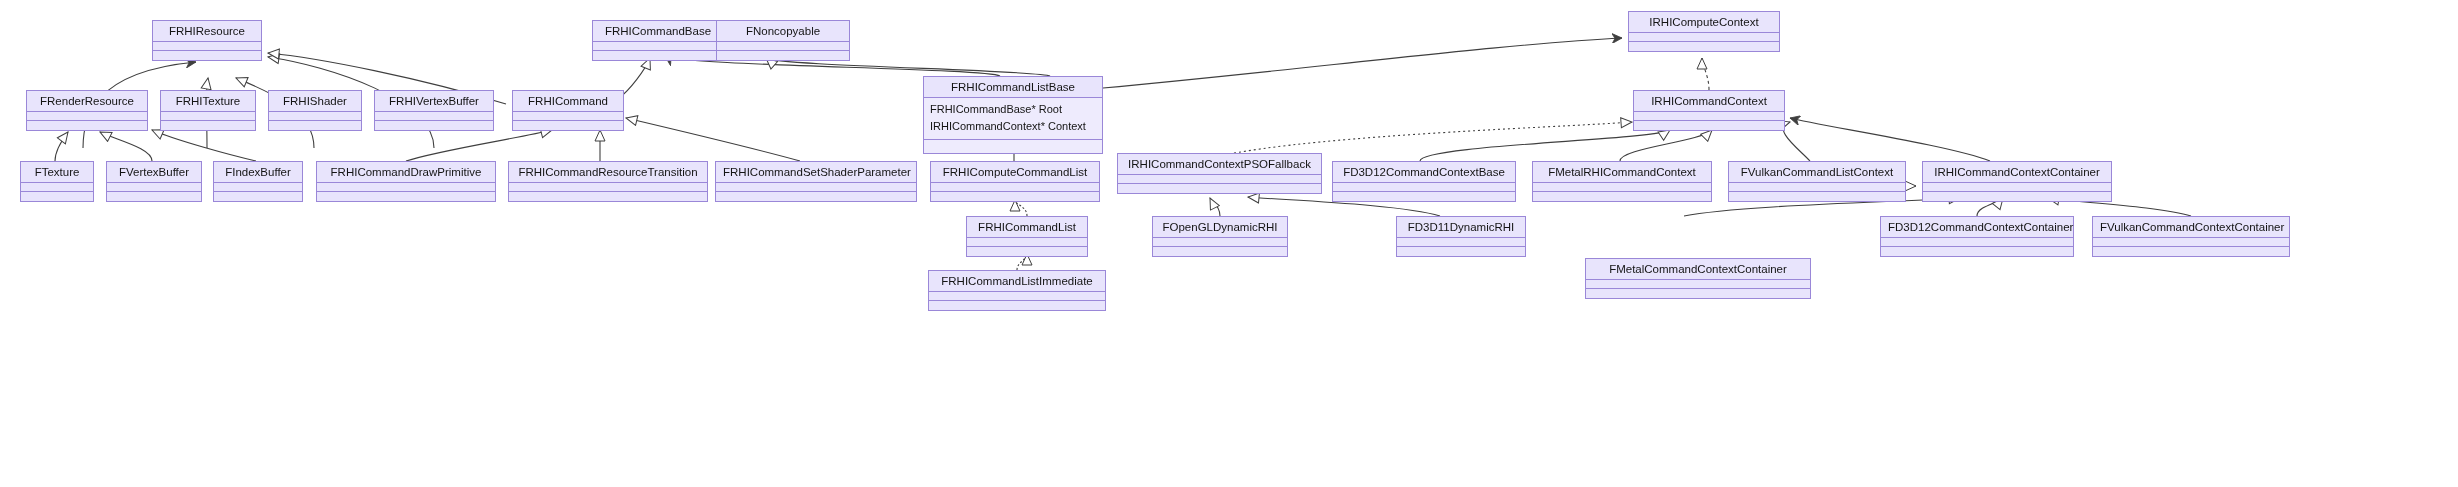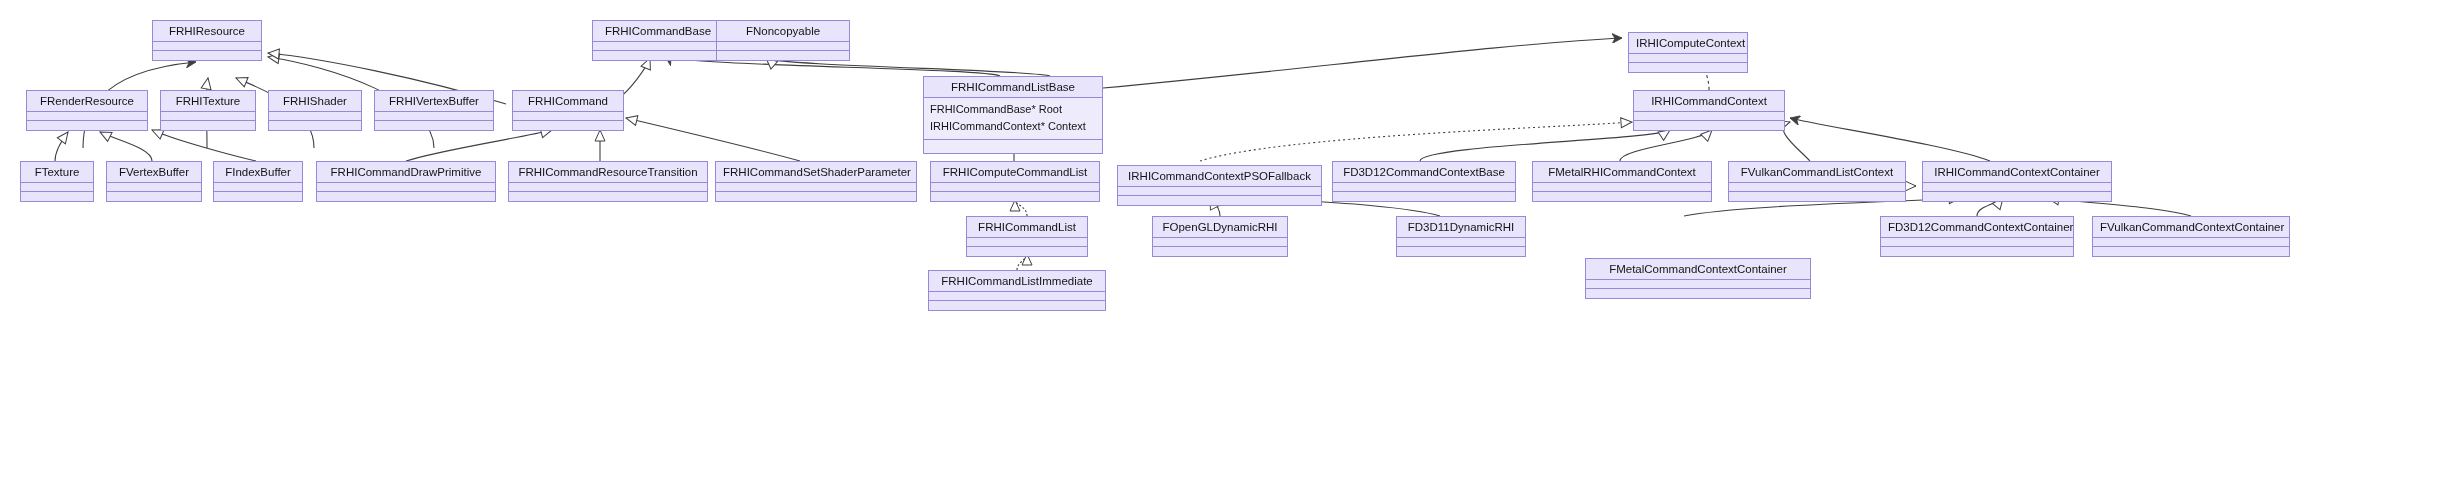--- a/index.html
+++ b/index.html
@@ -145,21 +145,21 @@
     <div class="uml-class" style="left: 592px; top: 20px; width: 132px;">
       <div class="uml-title">FRHICommandBase</div>
       <div class="uml-compartment"></div>
       <div class="uml-compartment"></div>
     </div>
     <div class="uml-class" style="left: 716px; top: 20px; width: 134px;">
       <div class="uml-title">FNoncopyable</div>
       <div class="uml-compartment"></div>
       <div class="uml-compartment"></div>
     </div>
-    <div class="uml-class" style="left: 1628px; top: 32px; width: 120px;">
+    <div class="uml-class" style="left: 1628px; top: 11px; width: 152px;">
       <div class="uml-title">IRHIComputeContext</div>
       <div class="uml-compartment"></div>
       <div class="uml-compartment"></div>
     </div>
     <div class="uml-class" style="left: 26px; top: 90px; width: 122px; justify-content: space-between;">
       <div class="uml-title">FRenderResource</div>
       <div class="uml-compartment"></div>
       <div class="uml-compartment"></div>
     </div>
     <div class="uml-class" style="left: 160px; top: 90px; width: 96px;">
@@ -223,21 +223,21 @@
     <div class="uml-class" style="left: 715px; top: 161px; width: 202px;">
       <div class="uml-title">FRHICommandSetShaderParameter</div>
       <div class="uml-compartment"></div>
       <div class="uml-compartment"></div>
     </div>
     <div class="uml-class" style="left: 930px; top: 161px; width: 170px;">
       <div class="uml-title">FRHIComputeCommandList</div>
       <div class="uml-compartment"></div>
       <div class="uml-compartment"></div>
     </div>
-    <div class="uml-class" style="left: 1117px; top: 165px; width: 205px;">
+    <div class="uml-class" style="left: 1117px; top: 153px; width: 205px;">
       <div class="uml-title">IRHICommandContextPSOFallback</div>
       <div class="uml-compartment"></div>
       <div class="uml-compartment"></div>
     </div>
     <div class="uml-class" style="left: 1332px; top: 161px; width: 184px;">
       <div class="uml-title">FD3D12CommandContextBase</div>
       <div class="uml-compartment"></div>
       <div class="uml-compartment"></div>
     </div>
     <div class="uml-class" style="left: 1532px; top: 161px; width: 180px;">

